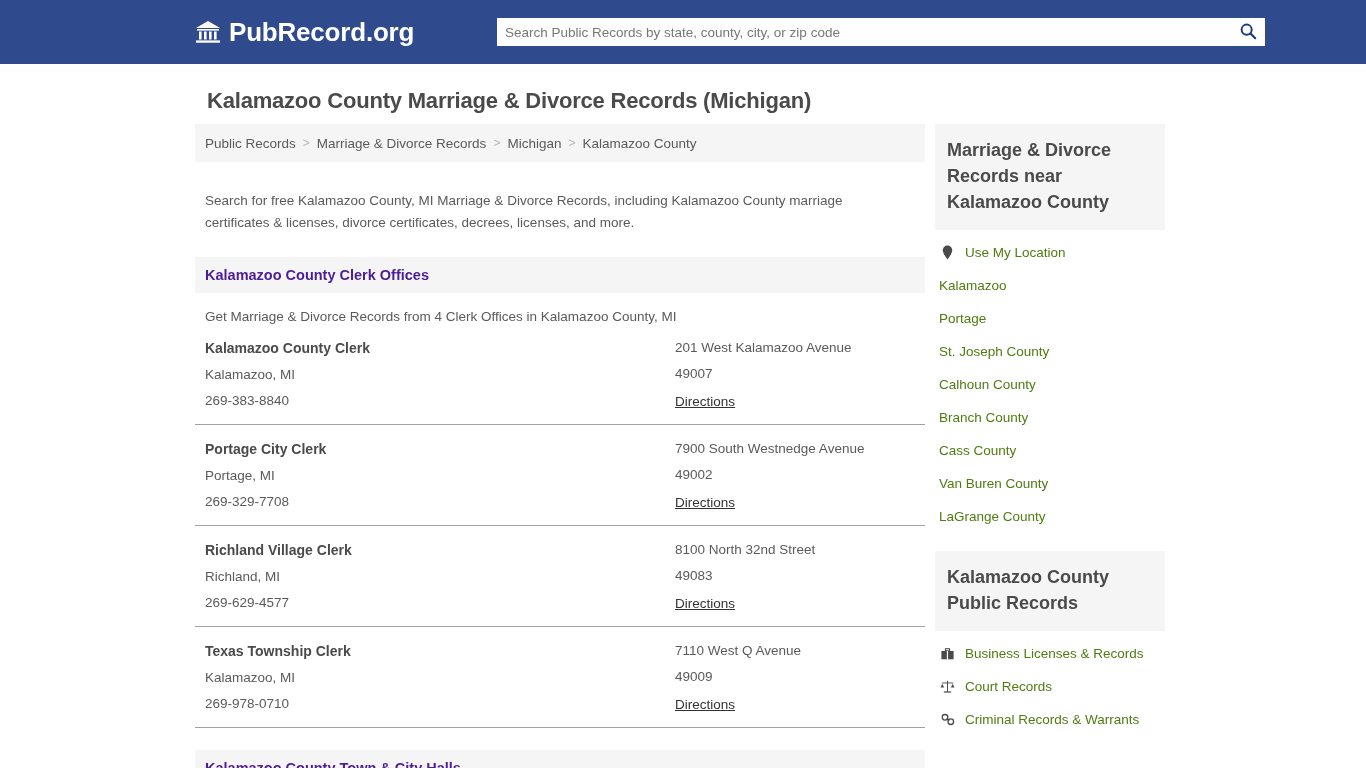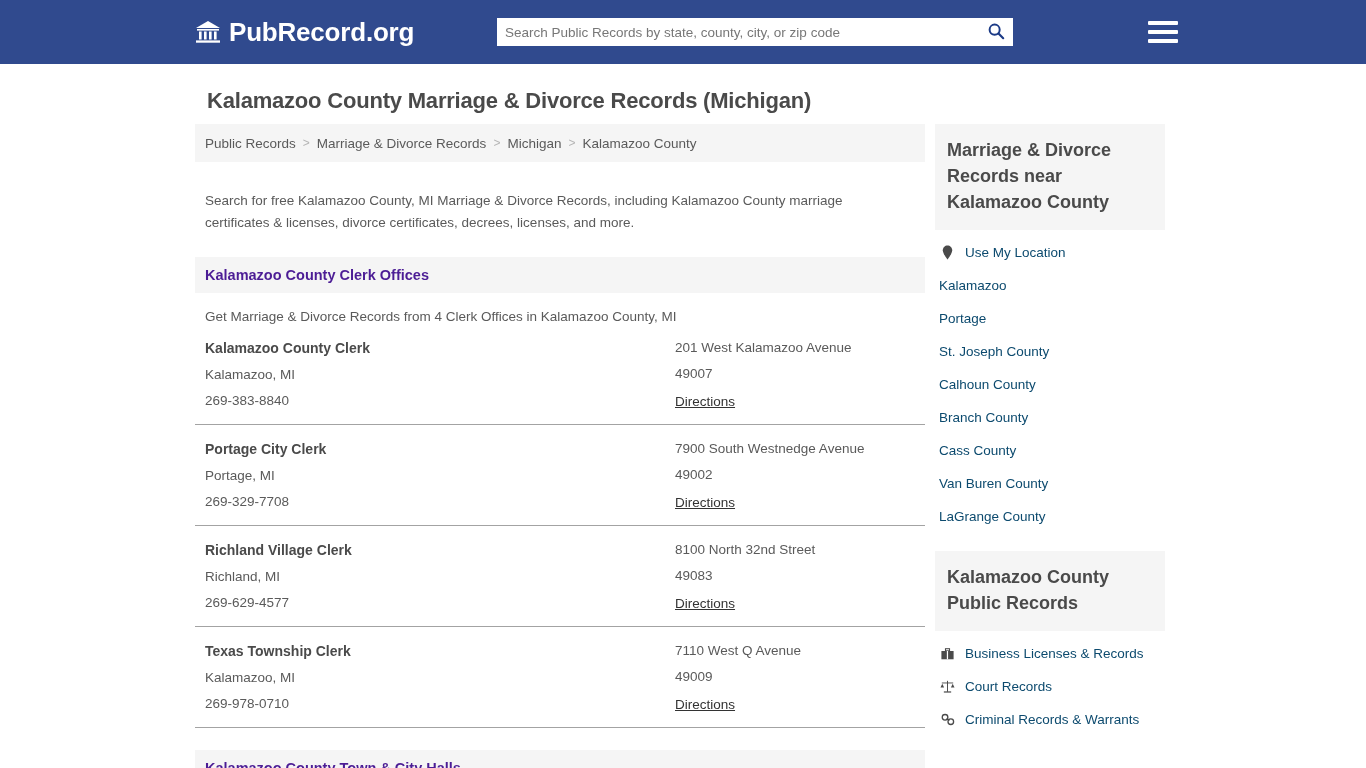--- a/index.html
+++ b/index.html
@@ -33,21 +33,21 @@
     font-weight: bold;
     color: #ffffff;
     letter-spacing: -0.2px;
     line-height: 1;
     white-space: nowrap;
   }
   .search-wrap {
     position: absolute;
     left: 497px;
     top: 18px;
-    width: 516px;
+    width: 768px;
     height: 28px;
     background: #ffffff;
     display: flex;
     align-items: center;
   }
   .search-input {
     flex: 1;
     border: 0;
     outline: 0;
     height: 26px;
@@ -194,21 +194,21 @@
     color: #4a4a4a;
     line-height: 1.45;
   }
   .side-list { padding: 6px 0 0 0; }
   .side-item {
     display: flex;
     align-items: center;
     gap: 9px;
     padding: 9px 12px 9px 4px;
     font-size: 13.5px;
-    color: #0c4a6e;
+    color: #4d7c0f;
     text-decoration: none;
   }
   .side-item .ico {
     width: 17px;
     display: flex;
     align-items: center;
     justify-content: center;
     flex: 0 0 17px;
     color: #4a4a4a;
   }

